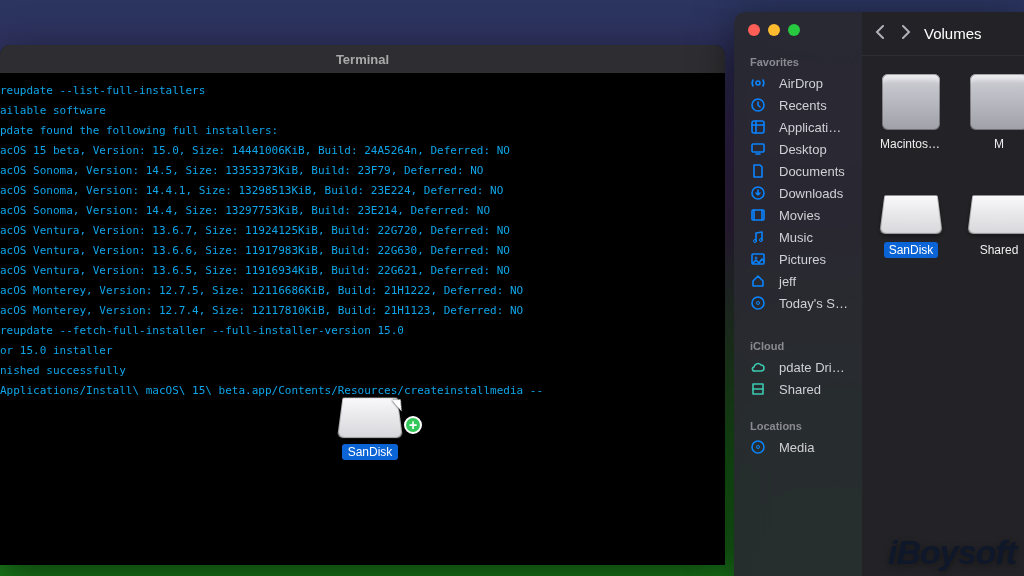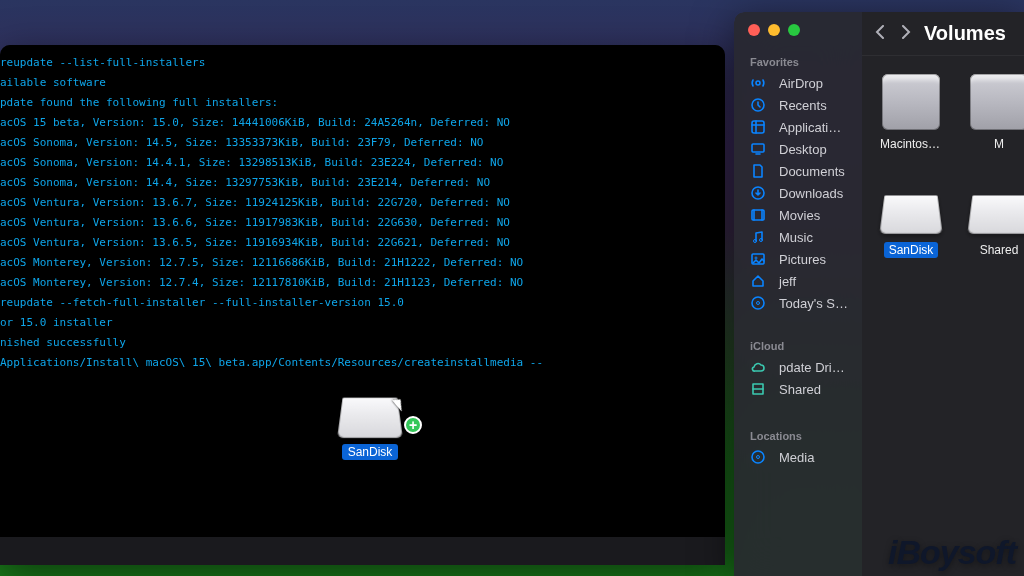--- a/index.html
+++ b/index.html
@@ -82,21 +82,21 @@
 .finder-toolbar {
   height: 44px;
   display: flex;
   align-items: center;
   padding: 0 12px;
   gap: 12px;
   border-bottom: 1px solid rgba(255,255,255,0.05);
 }
 .nav-arrows { display: flex; gap: 14px; color: #b0b0b8; }
 .nav-arrows svg { width: 12px; height: 14px; }
-.finder-title { font-size: 20px; font-weight: 700; color: #fff; }
+.finder-title { font-size: 15px; font-weight: 400; color: #fff; }
 .finder-grid {
   padding: 18px 14px;
   display: grid;
   grid-template-columns: repeat(2, 70px);
   gap: 28px 18px;
   justify-content: start;
 }
 .volume-item { display: flex; flex-direction: column; align-items: center; gap: 4px; width: 70px; }
 .volume-icon { width: 58px; height: 58px; position: relative; }
 .internal-hd {
@@ -147,20 +147,23 @@
   font-size: 34px; font-weight: 800; font-style: italic;
   color: #0f172a; letter-spacing: -1px;
   text-shadow: 0 2px 6px rgba(0,0,0,0.4);
   font-family: "Arial Black", Arial, sans-serif;
 }
 </style>
 </head>
 <body>
 
 <div class="terminal-window">
+  <div class="terminal-titlebar">
+    <span>Terminal</span>
+  </div>
   <div class="terminal-body" id="term-body">reupdate --list-full-installers
 ailable software
 pdate found the following full installers:
 acOS 15 beta, Version: 15.0, Size: 14441006KiB, Build: 24A5264n, Deferred: NO
 acOS Sonoma, Version: 14.5, Size: 13353373KiB, Build: 23F79, Deferred: NO
 acOS Sonoma, Version: 14.4.1, Size: 13298513KiB, Build: 23E224, Deferred: NO
 acOS Sonoma, Version: 14.4, Size: 13297753KiB, Build: 23E214, Deferred: NO
 acOS Ventura, Version: 13.6.7, Size: 11924125KiB, Build: 22G720, Deferred: NO
 acOS Ventura, Version: 13.6.6, Size: 11917983KiB, Build: 22G630, Deferred: NO
 acOS Ventura, Version: 13.6.5, Size: 11916934KiB, Build: 22G621, Deferred: NO
@@ -294,21 +297,21 @@
         <div class="sidebar-item">
           <span class="icon icon-teal">
             <svg viewBox="0 0 16 16">
               <path d="M3 3h10v10H3z" stroke="#3bc9b0" fill="none" stroke-width="1.6" stroke-linecap="round" stroke-linejoin="round"></path>
               <path d="M3 8h10" stroke="#3bc9b0" stroke-width="1.6" stroke-linecap="round" stroke-linejoin="round"></path>
             </svg>
           </span>
           <span>Shared</span>
         </div>
       </div>
-    <div class="sidebar-section-label" style="margin-top:24px">Locations</div>
+    <div class="sidebar-section-label" style="margin-top:14px">Locations</div>
     <div id="loc-list">
         <div class="sidebar-item">
           <span class="icon icon-blue">
             <svg viewBox="0 0 16 16">
               <circle cx="8" cy="8" r="6" stroke="#0a84ff" fill="none" stroke-width="1.6" stroke-linecap="round" stroke-linejoin="round"></circle>
               <circle cx="8" cy="8" r="1.5" stroke="#0a84ff" fill="none"></circle>
             </svg>
           </span>
           <span>Media</span>
         </div>

